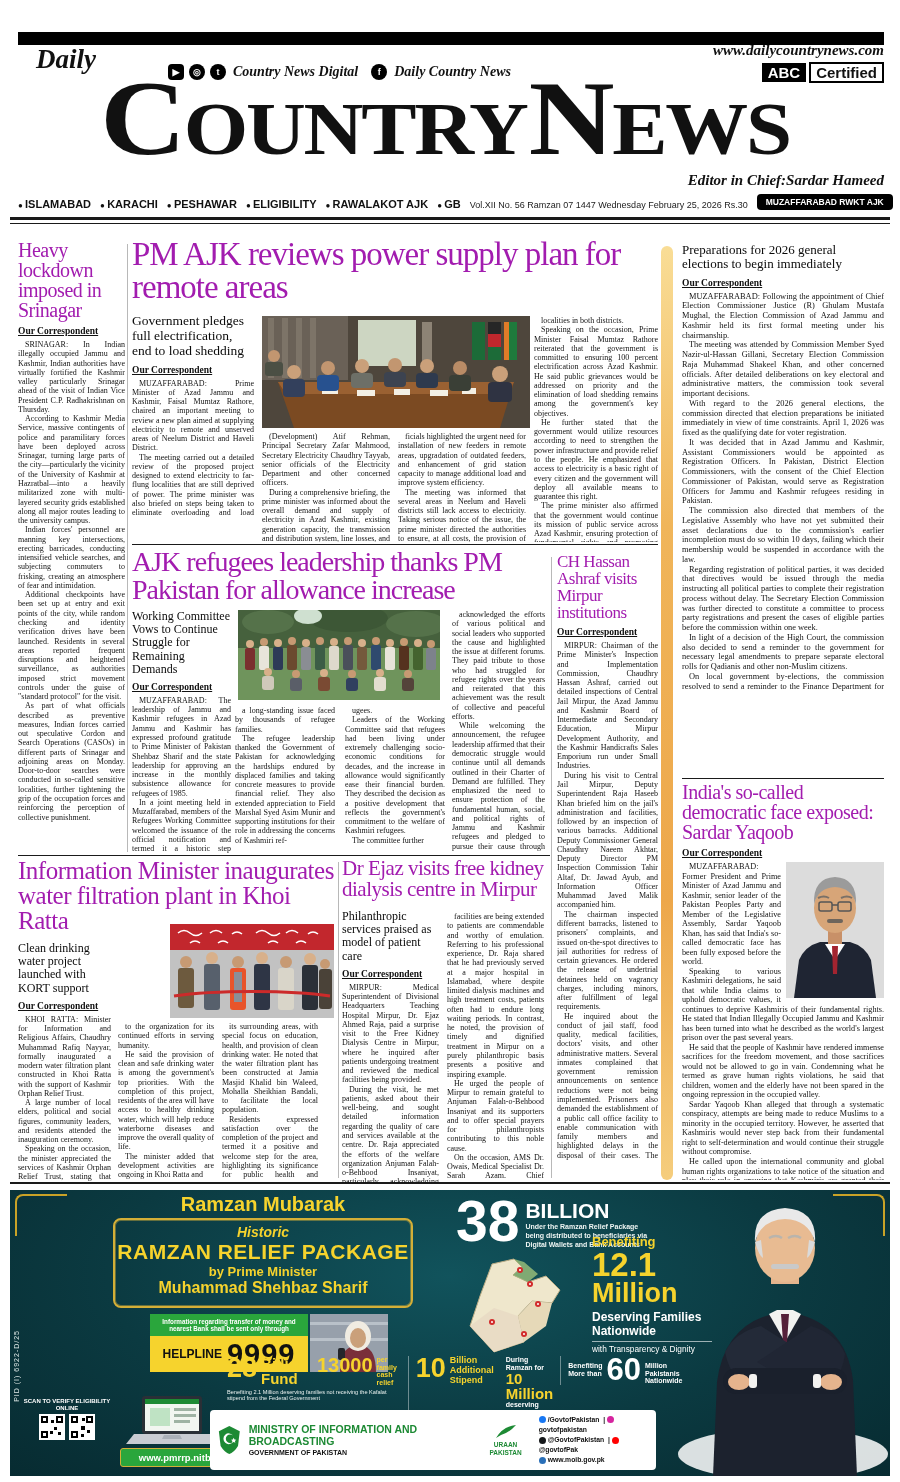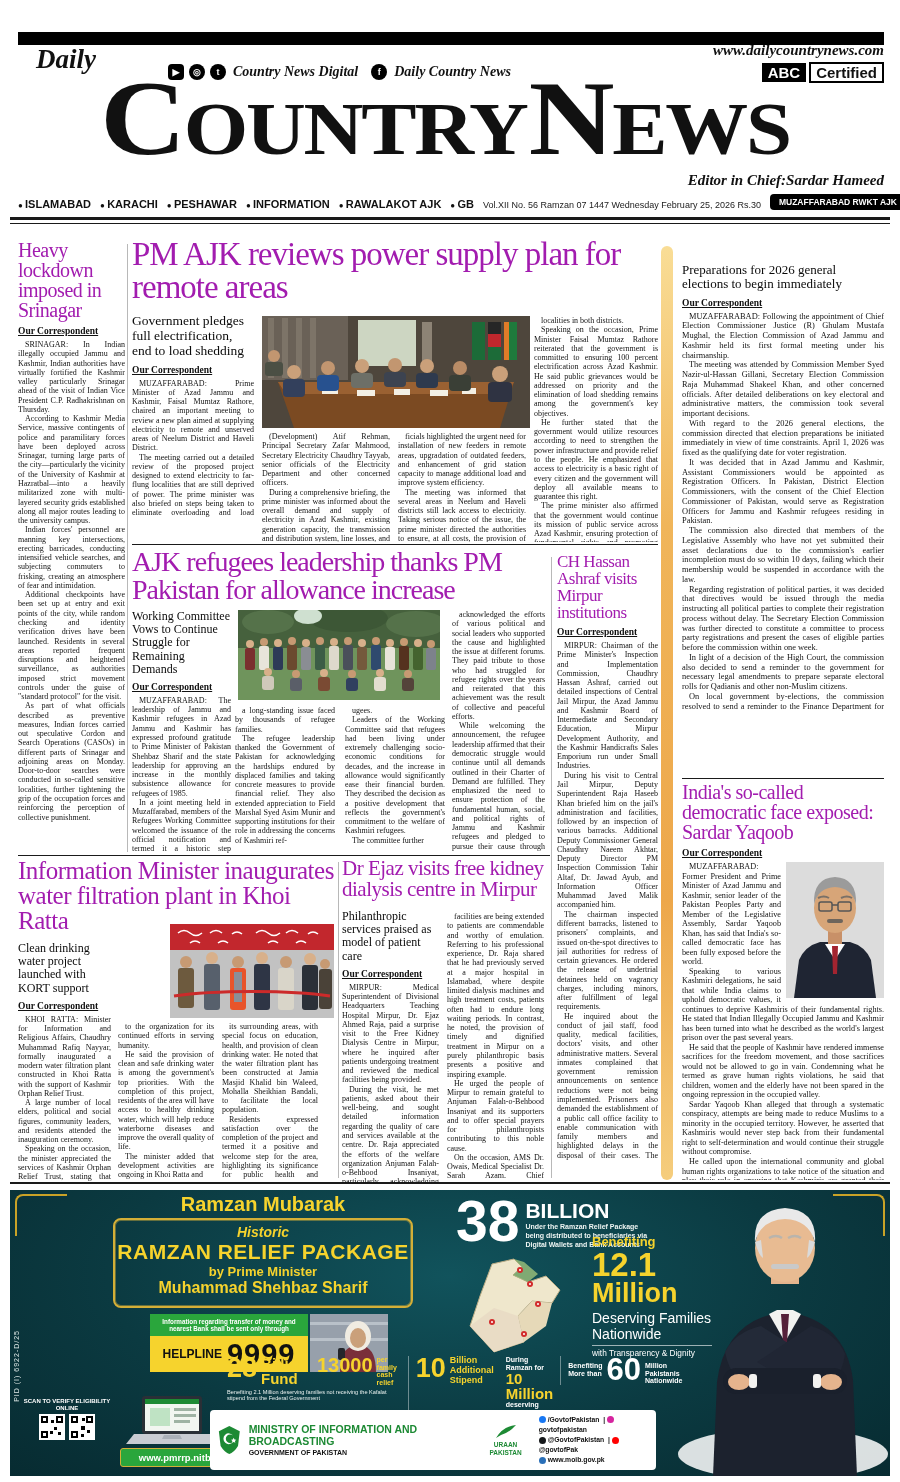--- a/index.html
+++ b/index.html
@@ -75,21 +75,21 @@
   .big38{position:absolute;left:446px;top:4px;display:flex;gap:6px;}
   .n38{font-size:57px;font-weight:bold;line-height:0.95;}
   .n38side{padding-top:6px;}
   .n38b{font-size:21px;font-weight:bold;line-height:1;}
   .n38d{font-size:7px;line-height:1.25;width:128px;color:#eef5f3;margin-top:2px;font-weight:bold;}
   .mapbox{position:absolute;left:448px;top:66px;}
   .benefit{position:absolute;left:582px;top:44px;width:120px;color:#f6d32d;}
   .ben-l1{font-size:13px;font-weight:bold;}
   .ben-n{font-size:33px;font-weight:bold;line-height:0.95;}
   .ben-m{font-size:27px;font-weight:bold;line-height:1;}
-  .ben-d{color:#fff;font-size:14px;font-weight:normal;margin-top:3px;}
+  .ben-d{color:#fff;font-size:12px;font-weight:bold;margin-top:3px;}
   .ben-t{color:#fff;font-size:8.3px;border-top:1px solid rgba(255,255,255,.6);margin-top:3px;padding-top:2px;}
   .stats{position:absolute;left:210px;top:166px;width:436px;display:flex;align-items:flex-start;color:#f6d32d;}
   .stat{padding:0 7px;}
   .stat + .stat{border-left:1px solid rgba(255,255,255,.4);}
   .st-big{font-size:27px;font-weight:bold;line-height:0.9;}
   .st-mid{font-size:15px;font-weight:bold;line-height:1;}
   .st-sm{font-size:7px;font-weight:bold;line-height:1.1;}
   .st-note{color:#e9f1ef;font-size:5.6px;font-weight:normal;margin-top:2px;line-height:1.2;}
   .st-white{color:#fff;}
   .flexrow{display:flex;gap:4px;align-items:flex-start;}
@@ -136,21 +136,21 @@
     <span class="cert">Certified</span>
   </div>
 
   <div class="editor">Editor in Chief:Sardar Hameed</div>
 
   <div class="cities-row">
     <span style="display:flex;gap:9px;">
         <span class="city">ISLAMABAD</span>
         <span class="city">KARACHI</span>
         <span class="city">PESHAWAR</span>
-        <span class="city">INFORMATION</span>
+        <span class="city">ELIGIBILITY</span>
         <span class="city">RAWALAKOT AJK</span>
         <span class="city">GB</span>
       </span>
     <span class="issue">Vol.XII No. 56 Ramzan 07 1447 Wednesday February 25, 2026 Rs.30</span>
     <span class="edition-badge">MUZAFFARABAD RWKT AJK</span>
   </div>
 
   <div class="hr" style="left:10px;top:217px;width:880px;height:3px;"></div>
   <div class="hr" style="left:10px;top:223px;width:880px;"></div>
 
@@ -330,21 +330,21 @@
     <div class="byline">Our Correspondent</div>
     <div class="body" style="height:520px;">
         <p class="bp">MIRPUR: Chairman of the Prime Minister's Inspection and Implementation Commission, Chaudhry Hassan Ashraf, carried out detailed inspections of Central Jail Mirpur, the Azad Jammu and Kashmir Board of Intermediate and Secondary Education, Mirpur Development Authority, and the Kashmir Handicrafts Sales Emporium run under Small Industries.</p>
         <p class="bp">During his visit to Central Jail Mirpur, Deputy Superintendent Raja Haseeb Khan briefed him on the jail's administration and facilities, followed by an inspection of various barracks. Additional Deputy Commissioner General Chaudhry Naeem Akhtar, Deputy Director PM Inspection Commission Tahir Altaf, Dr. Jawad Ayub, and Information Officer Muhammad Javed Malik accompanied him.</p>
         <p class="bp">The chairman inspected different barracks, listened to prisoners' complaints, and issued on-the-spot directives to jail authorities for redress of certain grievances. He ordered the release of undertrial detainees held on vagrancy charges, including minors, after fulfillment of legal requirements.</p>
         <p class="bp">He inquired about the conduct of jail staff, food quality, medical facilities, doctors' visits, and other administrative matters. Several inmates complained that government remission announcements on sentence reductions were not being implemented. Prisoners also demanded the establishment of a public call office facility to enable communication with family members and highlighted delays in the disposal of their cases. The chairman assured that all legitimate grievances would be addressed in accordance with the law at the government level.</p>
       </div>
   </section>
 
   <section class="art" style="left:682px;top:240px;width:202px;height:536px;">
-    <p class="subhead" style="font-size:13px;margin-top:23px;">Preparations for 2026 general elections to begin immediately</p>
+    <p class="subhead" style="font-size:13px;margin-top:3px;">Preparations for 2026 general elections to begin immediately</p>
     <div class="byline">Our Correspondent</div>
     <div class="body" style="height:400px;font-size:8.4px;">
         <p class="bp">MUZAFFARABAD: Following the appointment of Chief Election Commissioner Justice (R) Ghulam Mustafa Mughal, the Election Commission of Azad Jammu and Kashmir held its first formal meeting under his chairmanship.</p>
         <p class="bp">The meeting was attended by Commission Member Syed Nazir-ul-Hassan Gillani, Secretary Election Commission Raja Muhammad Shakeel Khan, and other concerned officials. After detailed deliberations on key electoral and administrative matters, the commission took several important decisions.</p>
         <p class="bp">With regard to the 2026 general elections, the commission directed that election preparations be initiated immediately in view of time constraints. April 1, 2026 was fixed as the qualifying date for voter registration.</p>
         <p class="bp">It was decided that in Azad Jammu and Kashmir, Assistant Commissioners would be appointed as Registration Officers. In Pakistan, District Election Commissioners, with the consent of the Chief Election Commissioner of Pakistan, would serve as Registration Officers for Jammu and Kashmir refugees residing in Pakistan.</p>
         <p class="bp">The commission also directed that members of the Legislative Assembly who have not yet submitted their asset declarations due to the commission's earlier incompletion must do so within 10 days, failing which their membership would be suspended in accordance with the law.</p>
         <p class="bp">Regarding registration of political parties, it was decided that directives would be issued through the media instructing all political parties to complete their registration process without delay. The Secretary Election Commission was further directed to constitute a committee to process party registrations and present the cases of eligible parties before the commission within one week.</p>
         <p class="bp">In light of a decision of the High Court, the commission also decided to send a reminder to the government for necessary legal amendments to prepare separate electoral rolls for Qadianis and other non-Muslim citizens.</p>
         <p class="bp">On local government by-elections, the commission resolved to send a reminder to the Finance Department for release of funds. Due to limited financial resources, it was decided that, for the time being, the schedule for elections of Chairmen and Vice Chairmen would be issued in phases.</p>

